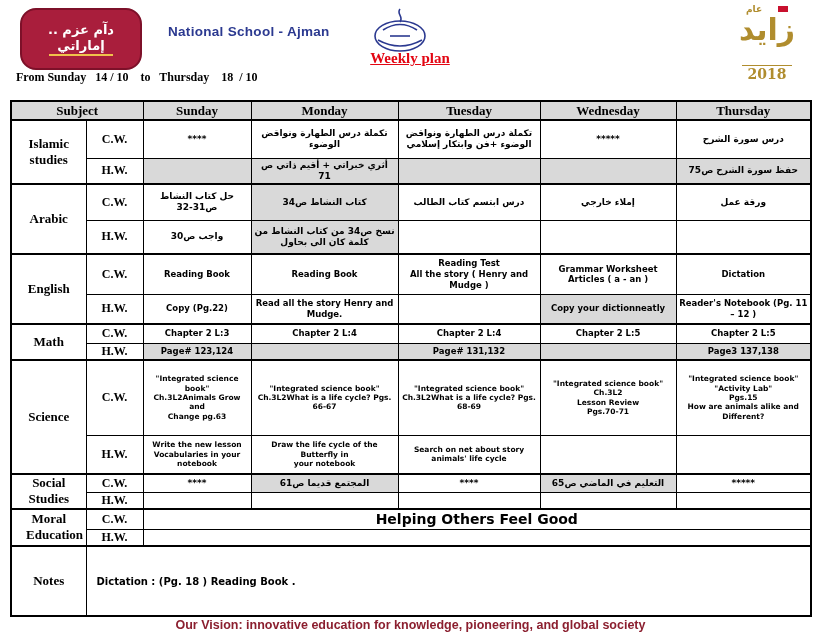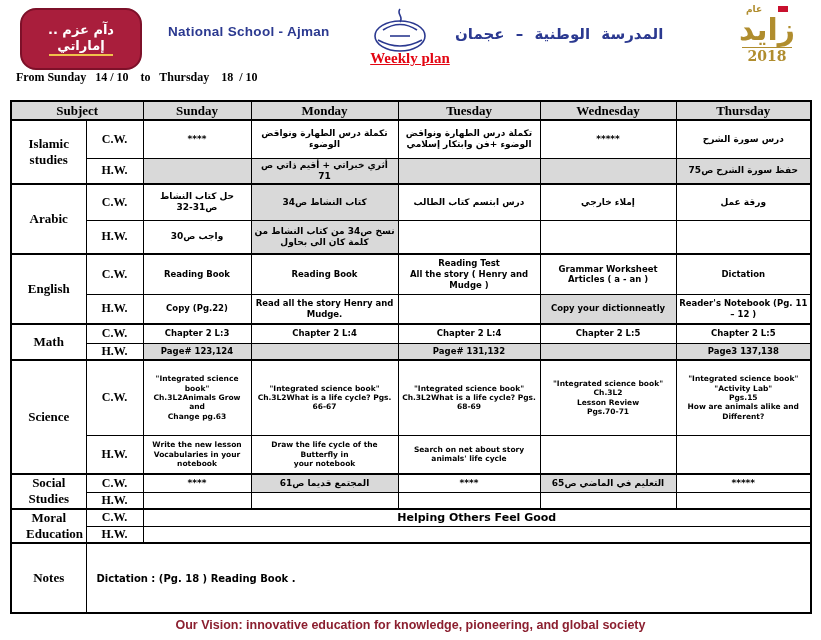--- a/index.html
+++ b/index.html
@@ -29,38 +29,38 @@
   .from-line { position:absolute; left:16px; top:70px; font-family:"Liberation Serif",serif;
     font-weight:bold; font-size:12px; white-space:pre; }
 
   .zayed { position:absolute; right:14px; top:4px; width:80px; text-align:center;
     color:var(--gold,#b08d2e); }
   .zayed-top { font-size:9px; display:flex; justify-content:center; gap:16px; align-items:center;
     font-family:"DejaVu Sans",sans-serif; font-weight:bold; }
   .zayed-flag { width:10px; height:6px; background:#c8102e; display:inline-block; }
   .zayed-name { font-size:30px; font-weight:bold; font-family:"DejaVu Sans",sans-serif; line-height:1.05; }
   .zayed-year { font-size:14px; font-weight:bold; font-family:"DejaVu Serif",serif;
-    border-top:1.5px solid var(--gold,#b08d2e); margin-top:1px; display:inline-block; padding:0 6px; }
+    border-top:1.5px solid var(--gold,#b08d2e); margin-top:19px; display:inline-block; padding:0 6px; }
 
   
   table.plan { position:absolute; left:10px; top:100px; width:800px;
     border-collapse:collapse; table-layout:fixed; border:2px solid #000; }
   .plan th, .plan td { border:1px solid #000; overflow:hidden; }
   .plan thead th { background:var(--shaded-cell,#d9d9d9); font-family:Liberation Serif, serif;
     font-size:13px; font-weight:bold; height:19px; border-bottom:2px solid #000; }
   .subject-cell { font-family:"Liberation Serif",serif; font-weight:bold; font-size:13px;
     text-align:center; vertical-align:middle; line-height:1.25; padding:0 14px; }
   .row-label { font-family:"Liberation Serif",serif; font-weight:bold; font-size:12px;
     text-align:center; vertical-align:middle; }
   .day-cell { font-family:"DejaVu Sans",sans-serif; font-size:8.5px; font-weight:bold;
     text-align:center; vertical-align:middle; padding:1px 2px; line-height:1.25; }
   .day-cell span { white-space:pre-line; unicode-bidi:plaintext; }
   tr.sub-islamic-studies .day-cell, tr.sub-arabic .day-cell, tr.sub-social-studies .day-cell { font-size:9px; }
   tr.sub-science .day-cell { font-size:7.5px; }
-  .span-cell { font-size:11px;margin-top:40px; }
+  .span-cell { font-size:14px;margin-top:40px; }
   .shaded { background:var(--shaded-cell,#d9d9d9); }
   tr.group-start td { border-top:2px solid #000; }
   .notes-cell { font-family:"DejaVu Sans",sans-serif; font-size:10px; font-weight:bold;
     text-align:left; padding-left:10px; vertical-align:middle; }
 
   
   .footer { position:absolute; left:0; right:0; bottom:8px; text-align:center;
     color:var(--maroon,#8b1f2f); font-weight:bold; font-size:12.5px; }
 </style>
 </head>
@@ -80,21 +80,20 @@
       <g fill="none" stroke="#2b3990" stroke-width="1.6">
         <path d="M42 4 c-4 5 4 7 0 13"></path>
         <ellipse cx="42" cy="31" rx="25" ry="15"></ellipse>
         <path d="M20 35 q22 12 44 0"></path>
         <path d="M25 25 q17 -11 34 0"></path>
         <path d="M32 31 h20"></path>
       </g>
     </svg>
   </div>
 
-  <div class="school-ar">المدرسة الوطنية – عجمان</div>
 
   <div class="zayed">
     <div class="zayed-top">
       <span>عام</span>
       <span class="zayed-flag"></span>
     </div>
     <div class="zayed-name">زايد</div>
     <div class="zayed-year">2018</div>
   </div>
 

